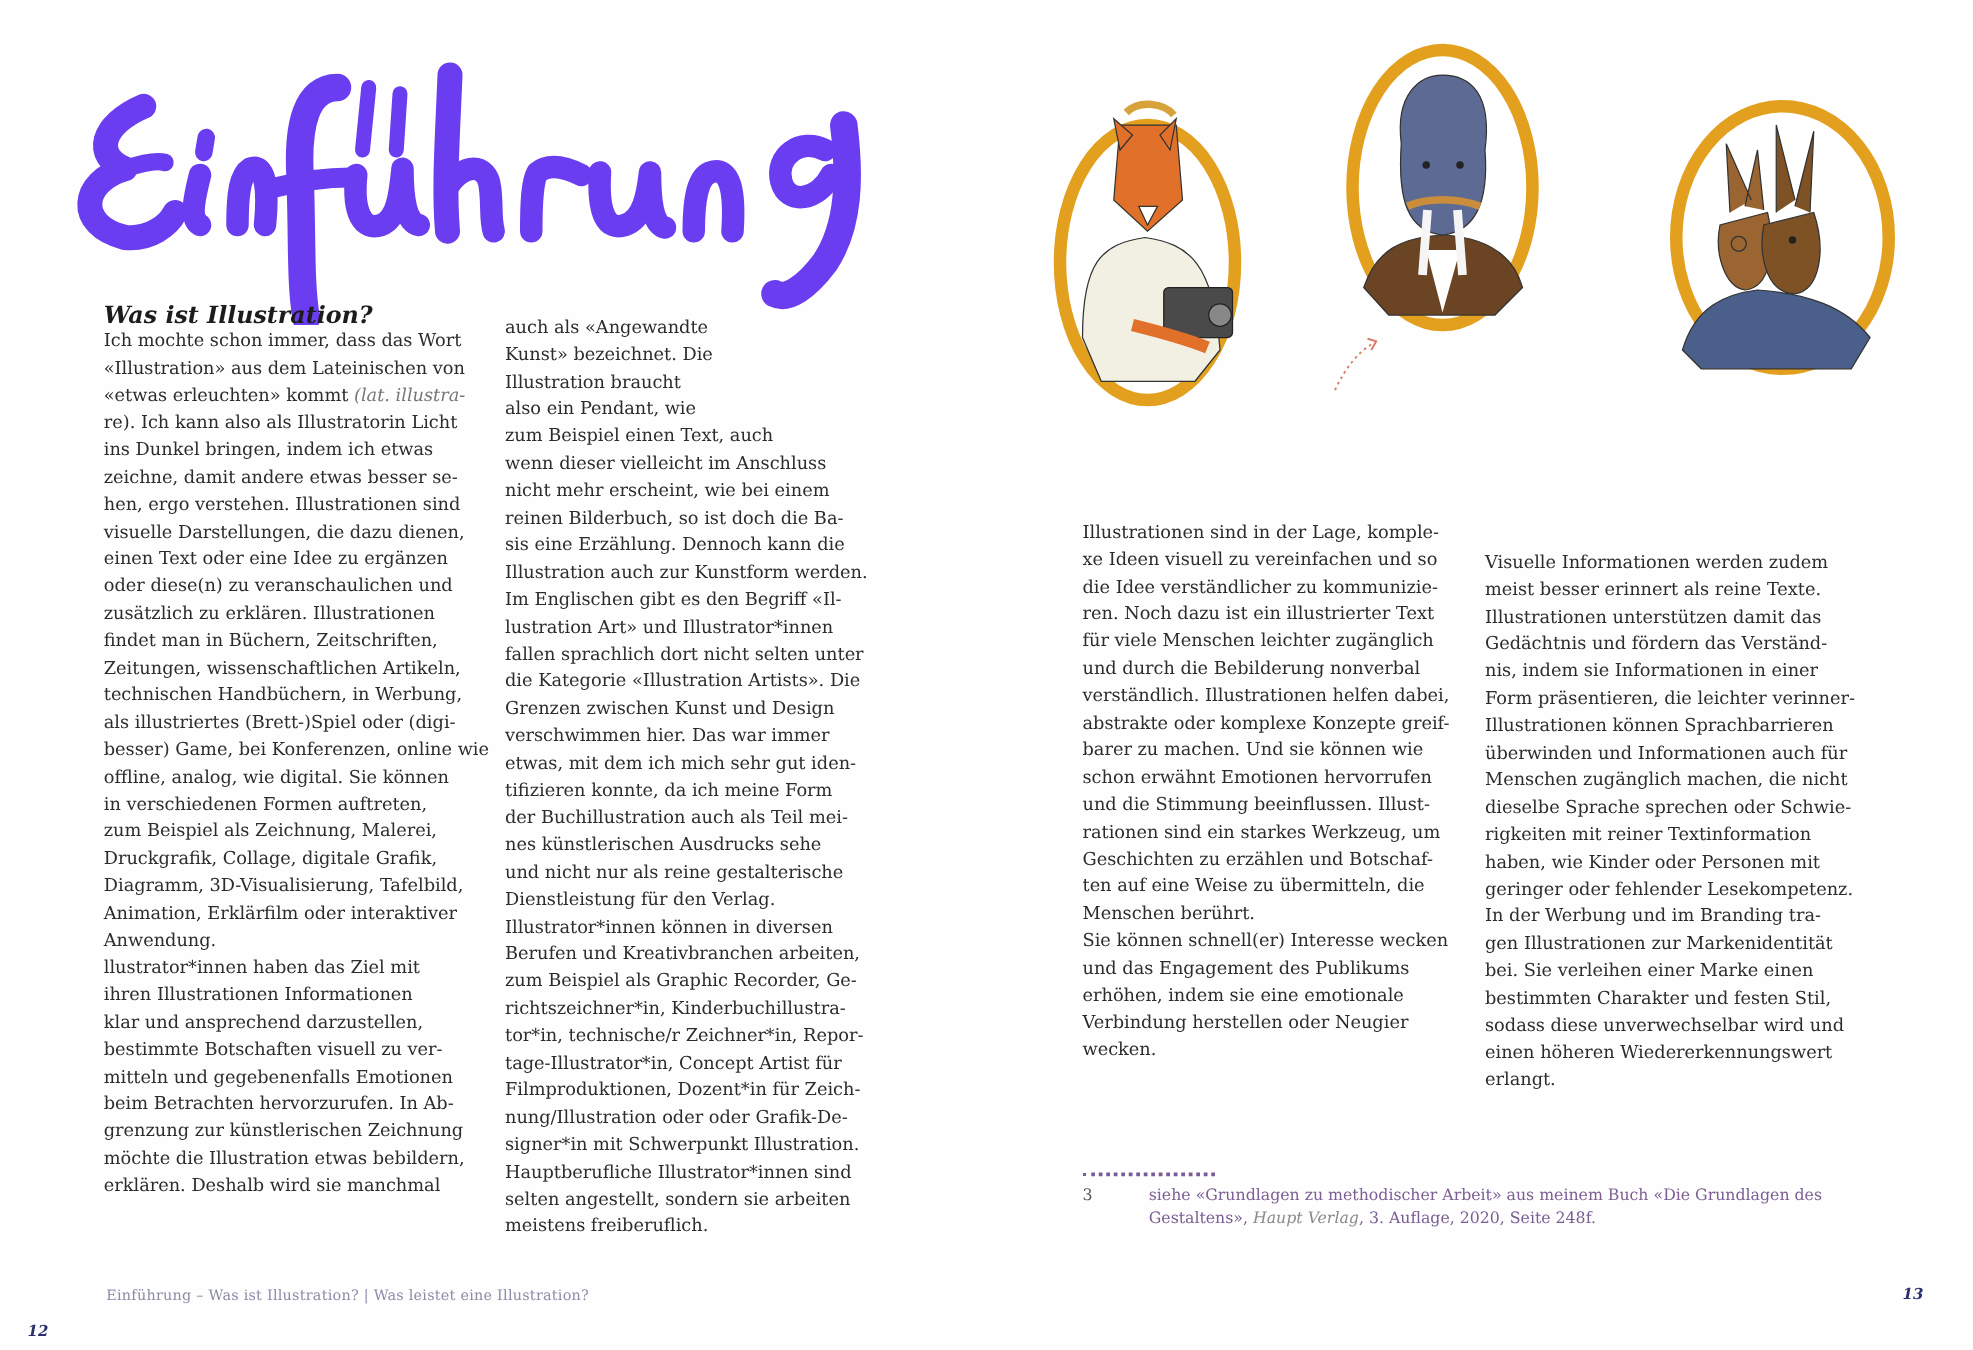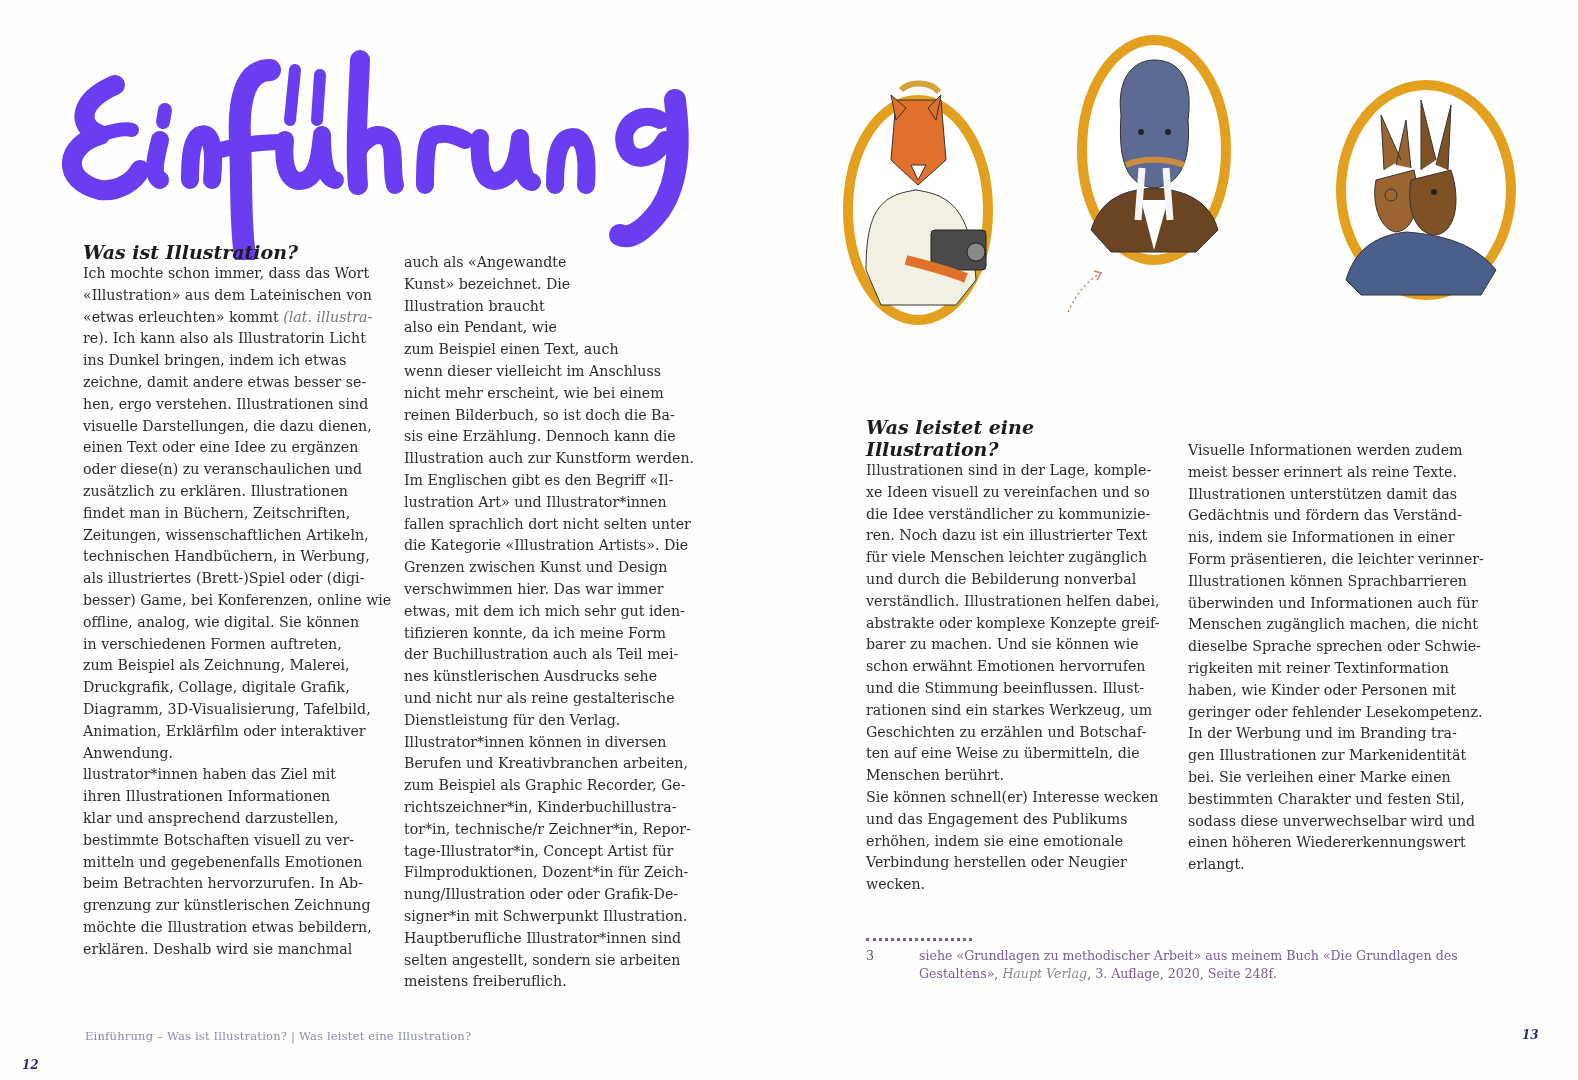--- a/index.html
+++ b/index.html
@@ -171,24 +171,20 @@
       <circle cx="555" cy="175" r="6" fill="none" stroke="#333"></circle>
       <circle cx="598" cy="172" r="3" fill="#222"></circle>
     </g>
 
     <path d="M232 292 C240 275 250 262 262 255" stroke="#d97b66" stroke-width="1.5" stroke-dasharray="2 3" fill="none"></path>
     <path d="M258 251 L265 253 L261 260" stroke="#d97b66" stroke-width="1.5" fill="none"></path>
   </svg>
 
 
   <div class="col c3">
-    <h2 class="heading">
-        <span class="line">Was leistet eine</span>
-        <span class="line">Illustration?</span>
-      </h2>
     <span class="line">Illustrationen sind in der Lage, komple-</span>
     <span class="line">xe Ideen visuell zu vereinfachen und so</span>
     <span class="line">die Idee verständlicher zu kommunizie-</span>
     <span class="line">ren. Noch dazu ist ein illustrierter Text</span>
     <span class="line">für viele Menschen leichter zugänglich</span>
     <span class="line">und durch die Bebilderung nonverbal</span>
     <span class="line">verständlich. Illustrationen helfen dabei,</span>
     <span class="line">abstrakte oder komplexe Konzepte greif-</span>
     <span class="line">barer zu machen. Und sie können wie</span>
     <span class="line">schon erwähnt Emotionen hervorrufen</span>

